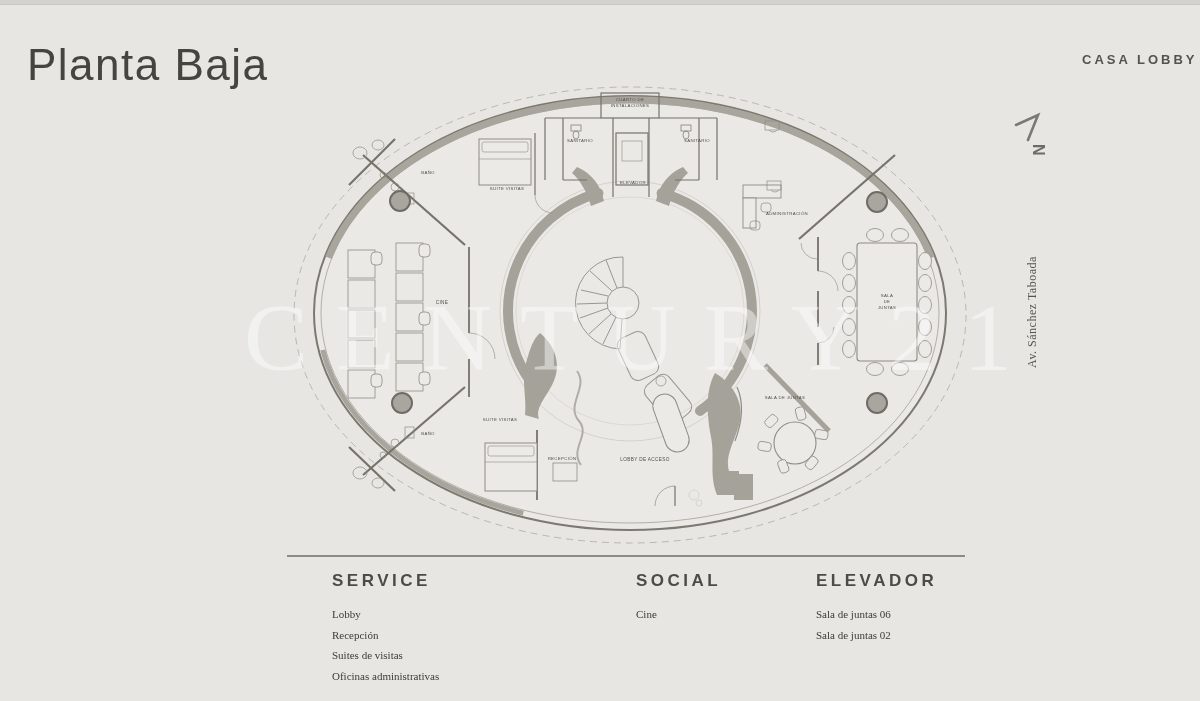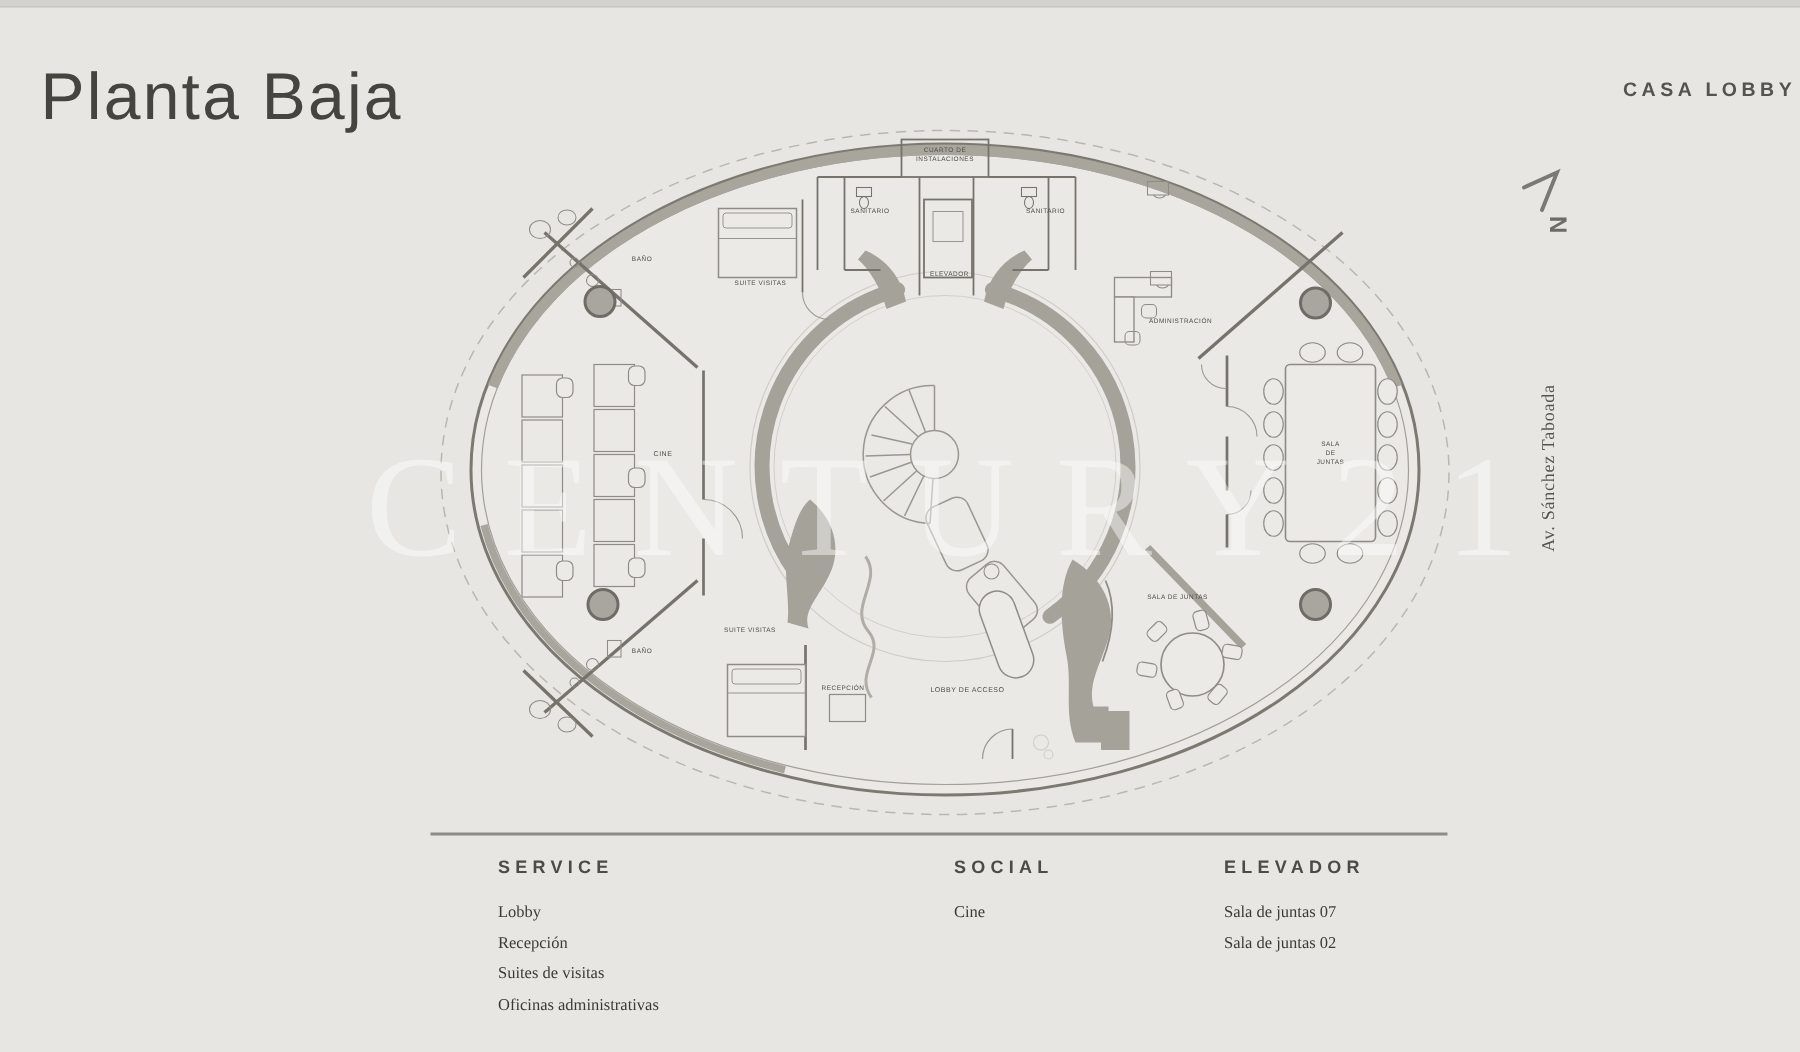--- a/index.html
+++ b/index.html
@@ -29,21 +29,21 @@
   .watermark{
     position:absolute;left:180px;top:282px;width:860px;
     font-family:"Liberation Serif",serif;font-size:96px;letter-spacing:28px;
     color:#ffffff;opacity:0.45;text-align:right;pointer-events:none;z-index:3;
     white-space:nowrap;
   }
   .legend-rule{position:absolute;left:287px;top:555px;width:678px;height:2px;background:#8d8b86;}
   .legend-col{position:absolute;top:571px;}
   .legend-col.c0{left:332px;} .legend-col.c1{left:588px;margin-left:48px;} .legend-col.c2{left:816px;}
   .legend-title{
-    font-size:12px;letter-spacing:3.5px;color:#4c4b47;font-weight:600;margin-bottom:13px;
+    font-size:17px;letter-spacing:3.5px;color:#4c4b47;font-weight:600;margin-bottom:13px;
   }
   .legend-item{
     font-family:"Liberation Serif",serif;font-size:11px;color:#3c3b37;line-height:20.5px;
   }
   
   .wall{stroke:#76736b;fill:none;}
   .thin{stroke:#9a978f;fill:none;}
   .faint{stroke:#cfccc6;fill:none;}
   .poche{fill:#a5a29a;stroke:none;}
   .furn{stroke:#8f8c85;fill:#eceae7;}
@@ -277,15 +277,15 @@
   <div class="legend-item">Oficinas administrativas</div>
 </div>
 
 <div class="legend-col c1">
   <div class="legend-title">SOCIAL</div>
   <div class="legend-item">Cine</div>
 </div>
 
 <div class="legend-col c2">
   <div class="legend-title">ELEVADOR</div>
-  <div class="legend-item">Sala de juntas 07</div>
+  <div class="legend-item">Sala de juntas 06</div>
   <div class="legend-item">Sala de juntas 02</div>
 </div>
 
 </body></html>

